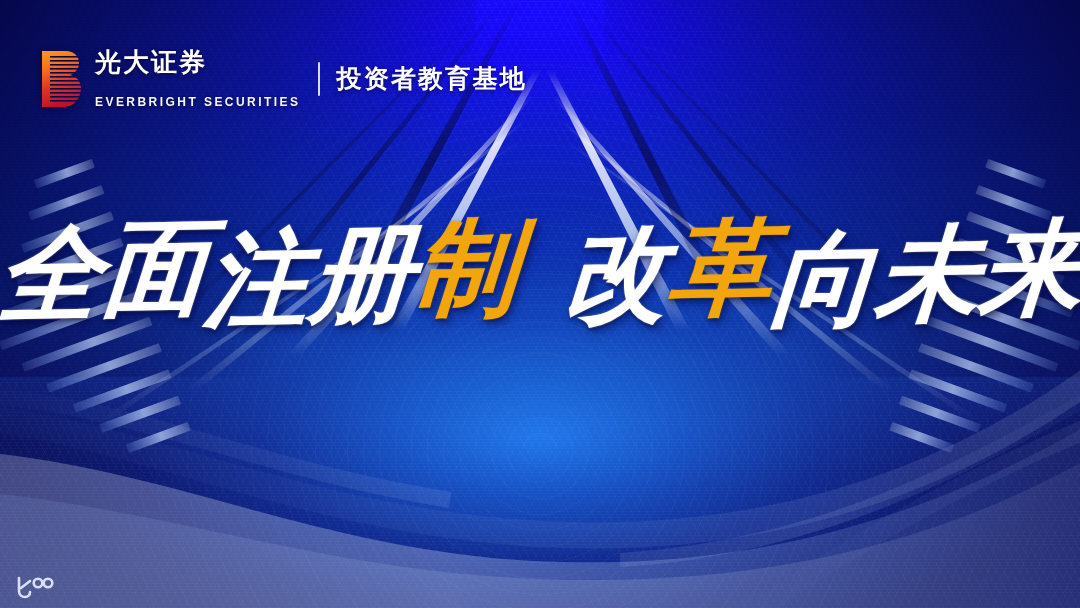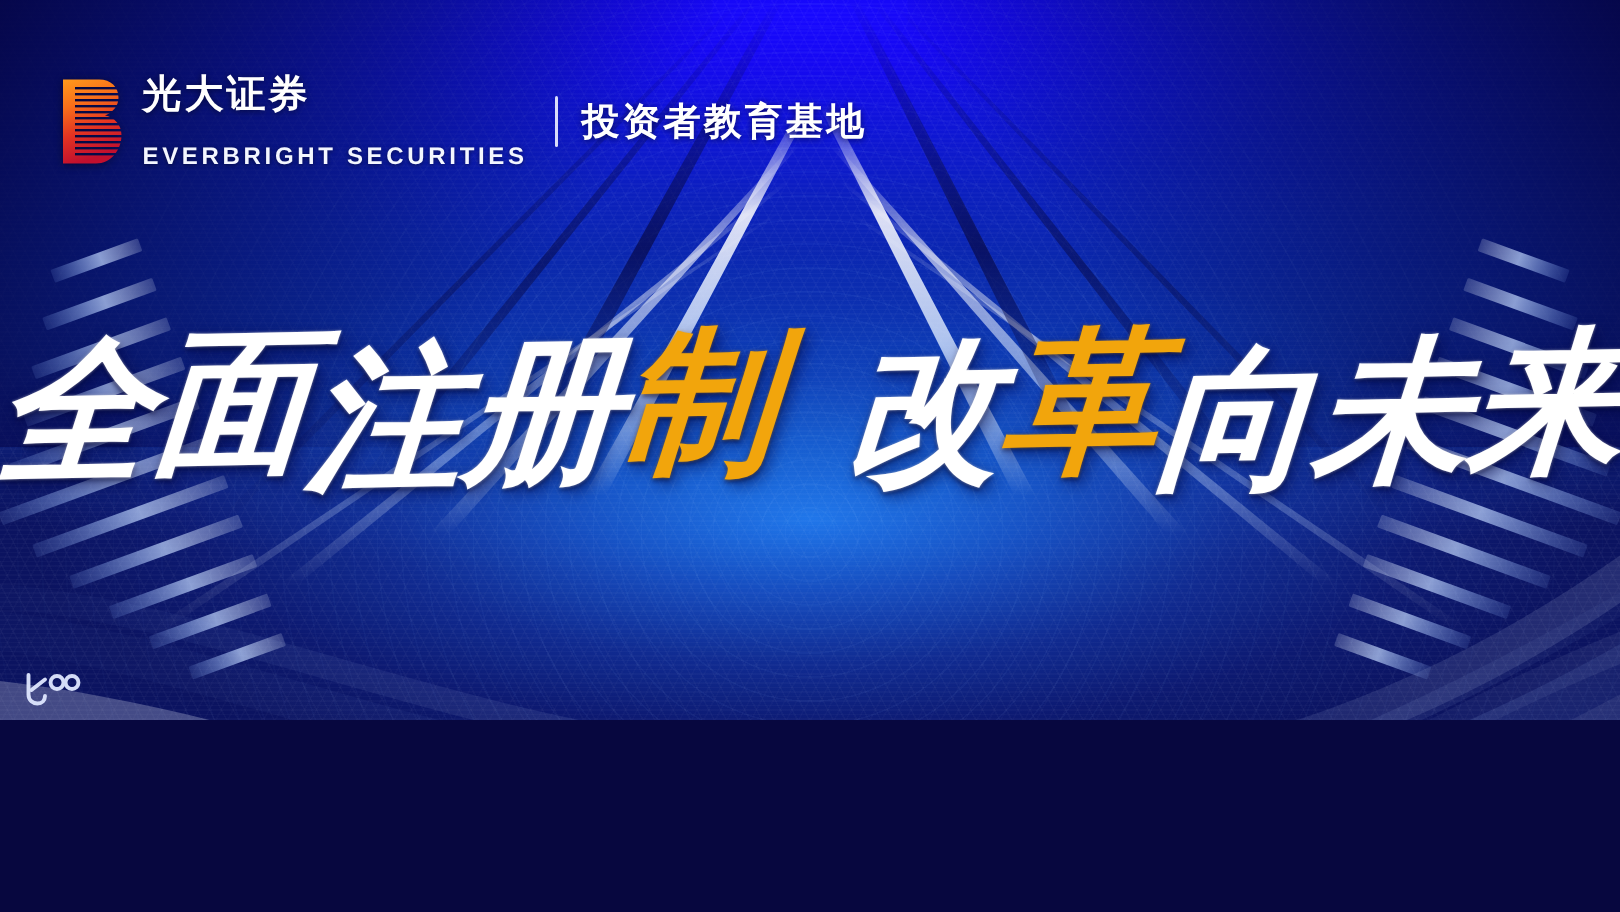--- a/index.html
+++ b/index.html
@@ -1,21 +1,21 @@
 <!DOCTYPE html>
 <html lang="zh"><head>
 <meta charset="utf-8">
 <title>全面注册制 改革向未来</title>
 <style>
   html,body{margin:0;padding:0;background:#07073f;}
   *{box-sizing:border-box;}
 
   .stage{
     position:relative;
-    width:1080px;height:480px;
+    width:1080px;height:608px;
     overflow:hidden;
     font-family:"Liberation Sans","DejaVu Sans",sans-serif;
     background:#0b1090;
   }
 
   
   .bg-base{
     position:absolute;inset:0;
     background:
       radial-gradient(115% 78% at 50% 2%,
@@ -83,21 +83,21 @@
     width:42px;height:58px;display:block;flex:none;
     filter:drop-shadow(0 1px 3px rgba(0,0,0,.45));
   }
   .brand-block{display:flex;flex-direction:column;justify-content:center;}
   .brand-cn{
     font-size:26px;line-height:1.08;color:#ffffff;
     font-weight:700;letter-spacing:2.0px;
     text-shadow:0 1px 4px rgba(0,0,10,.55);
   }
   .brand-en{
-    font-size:16px;line-height:1.1;color:#f3f6ff;
+    font-size:12px;line-height:1.1;color:#f3f6ff;
     font-weight:700;letter-spacing:2.45px;margin-top:20px;
     text-shadow:0 1px 3px rgba(0,0,10,.5);
   }
   .brand-div{
     width:2px;height:34px;background:#e9eeff;opacity:.92;
     margin:0 3px 0 5px;border-radius:1px;
   }
   .brand-sub{
     font-size:25px;color:#ffffff;font-weight:700;letter-spacing:2.2px;
     text-shadow:0 1px 4px rgba(0,0,10,.55);

